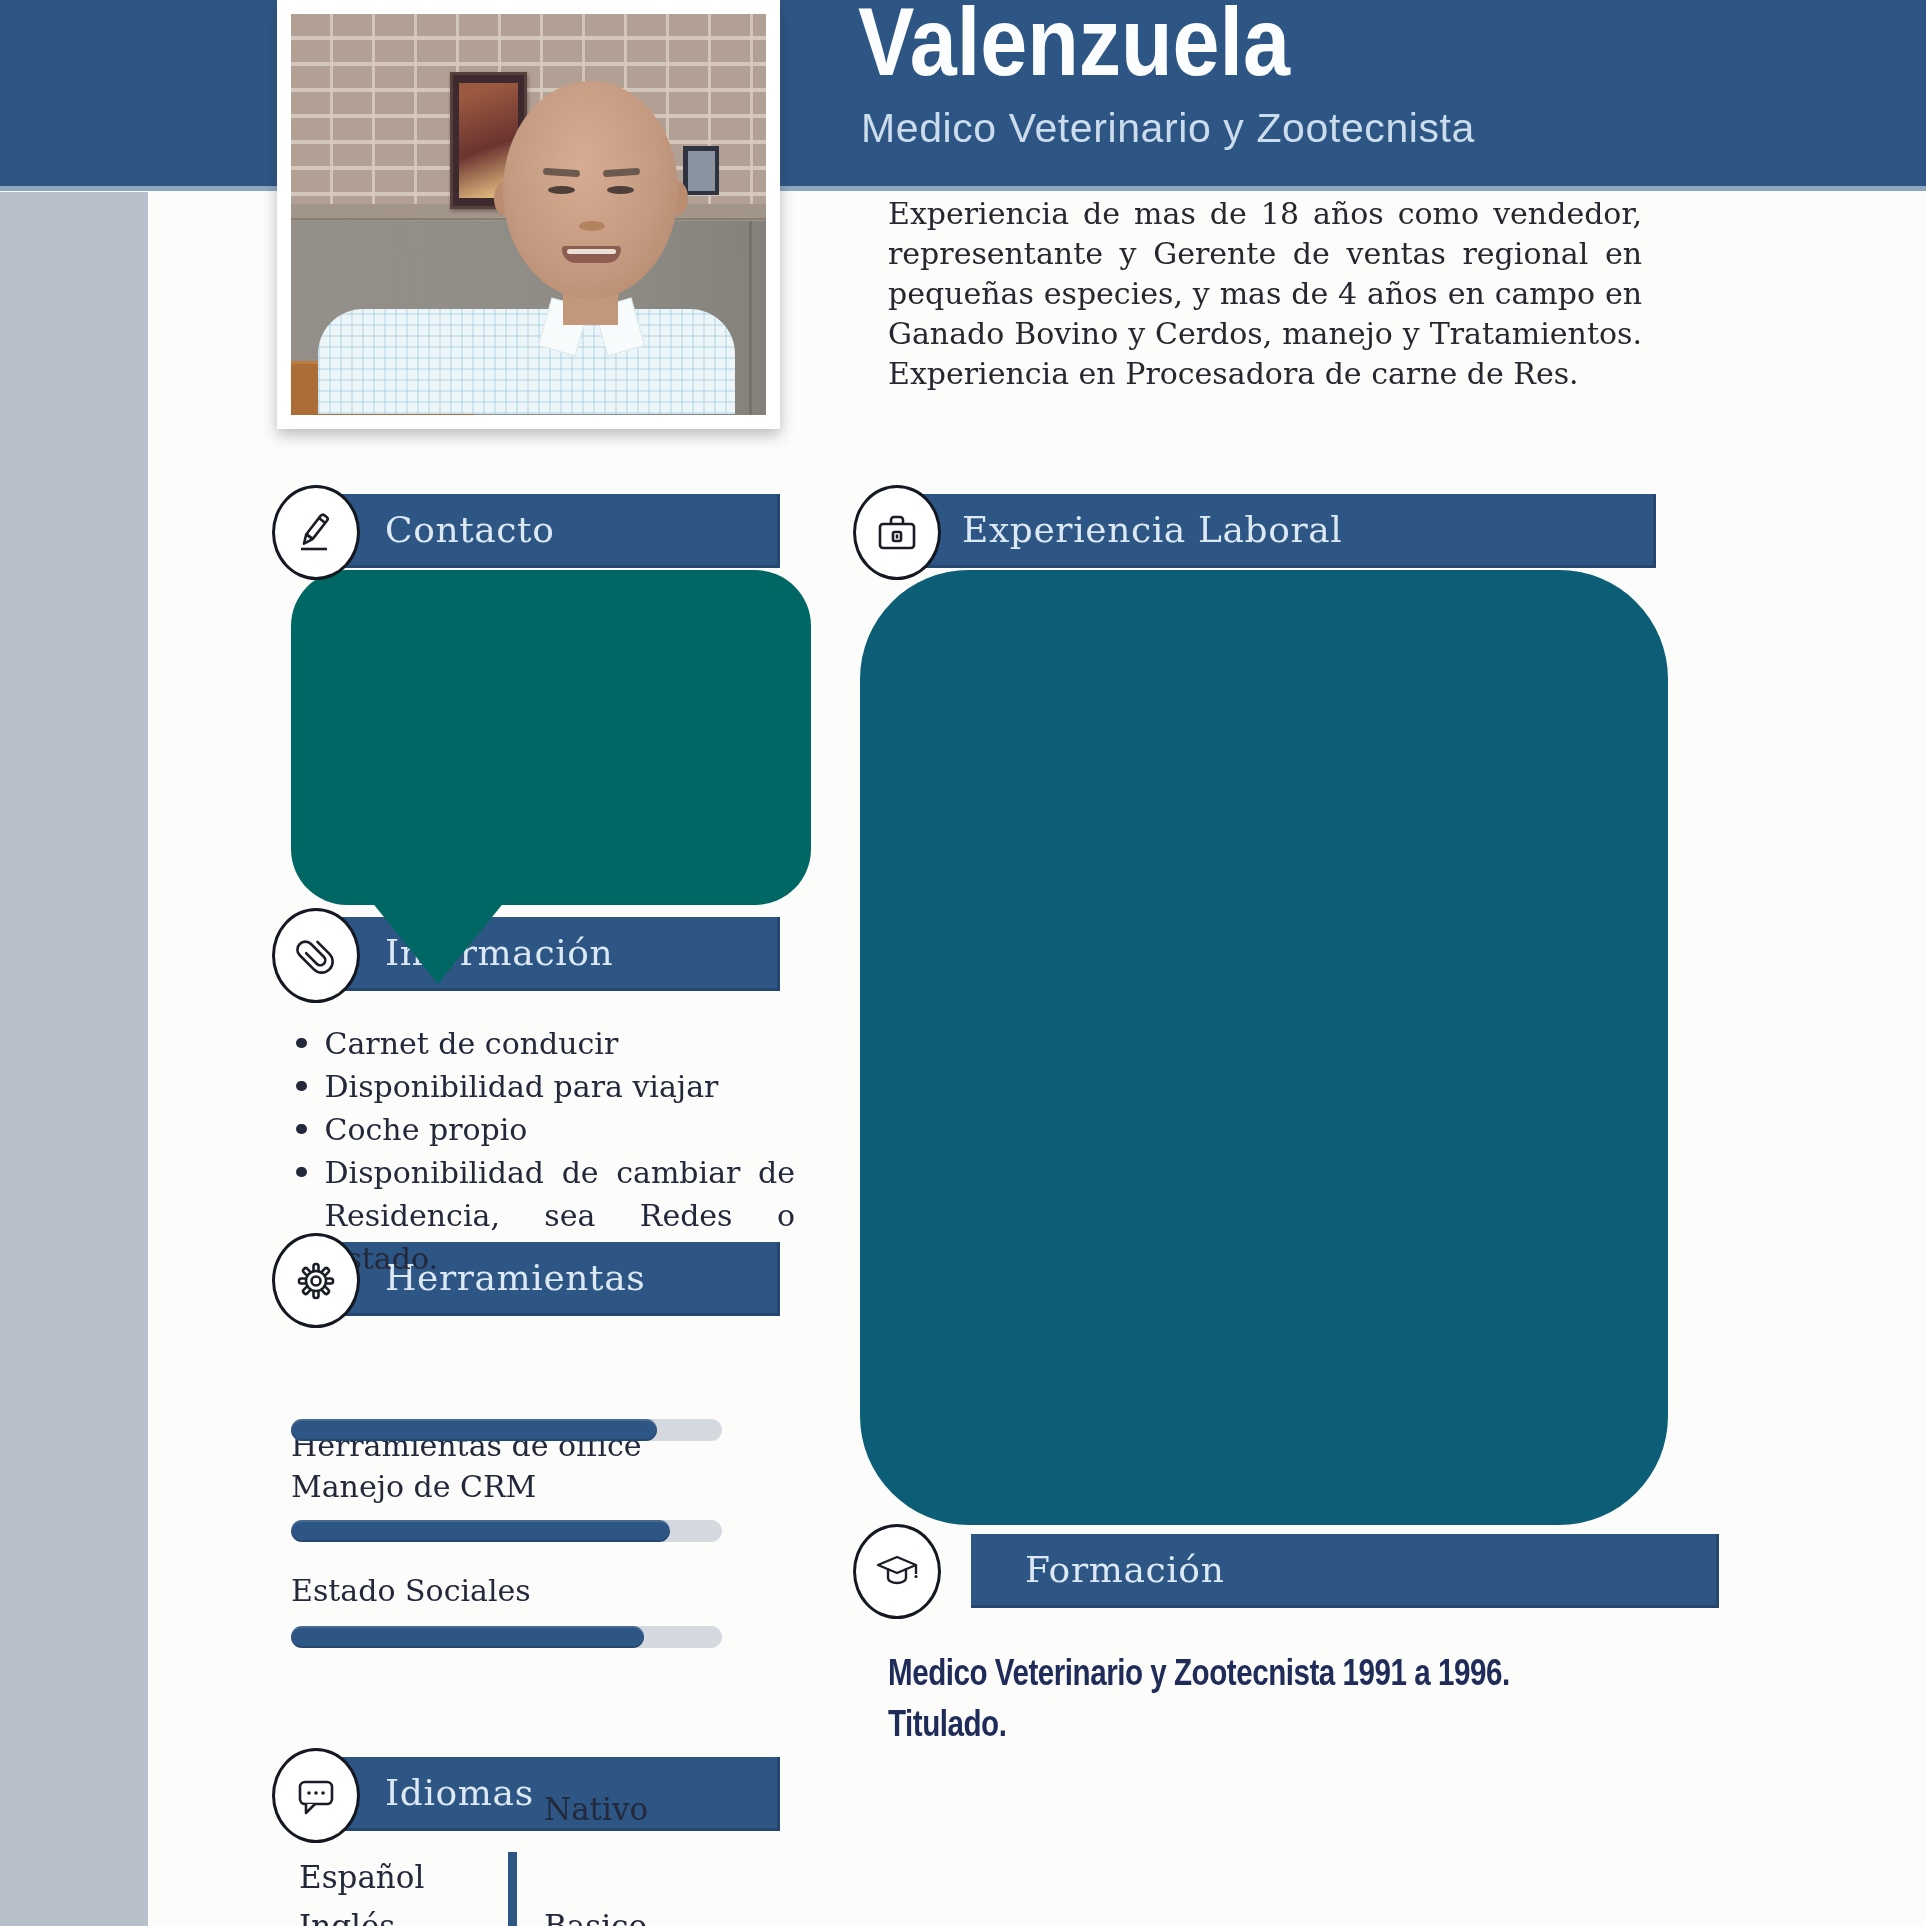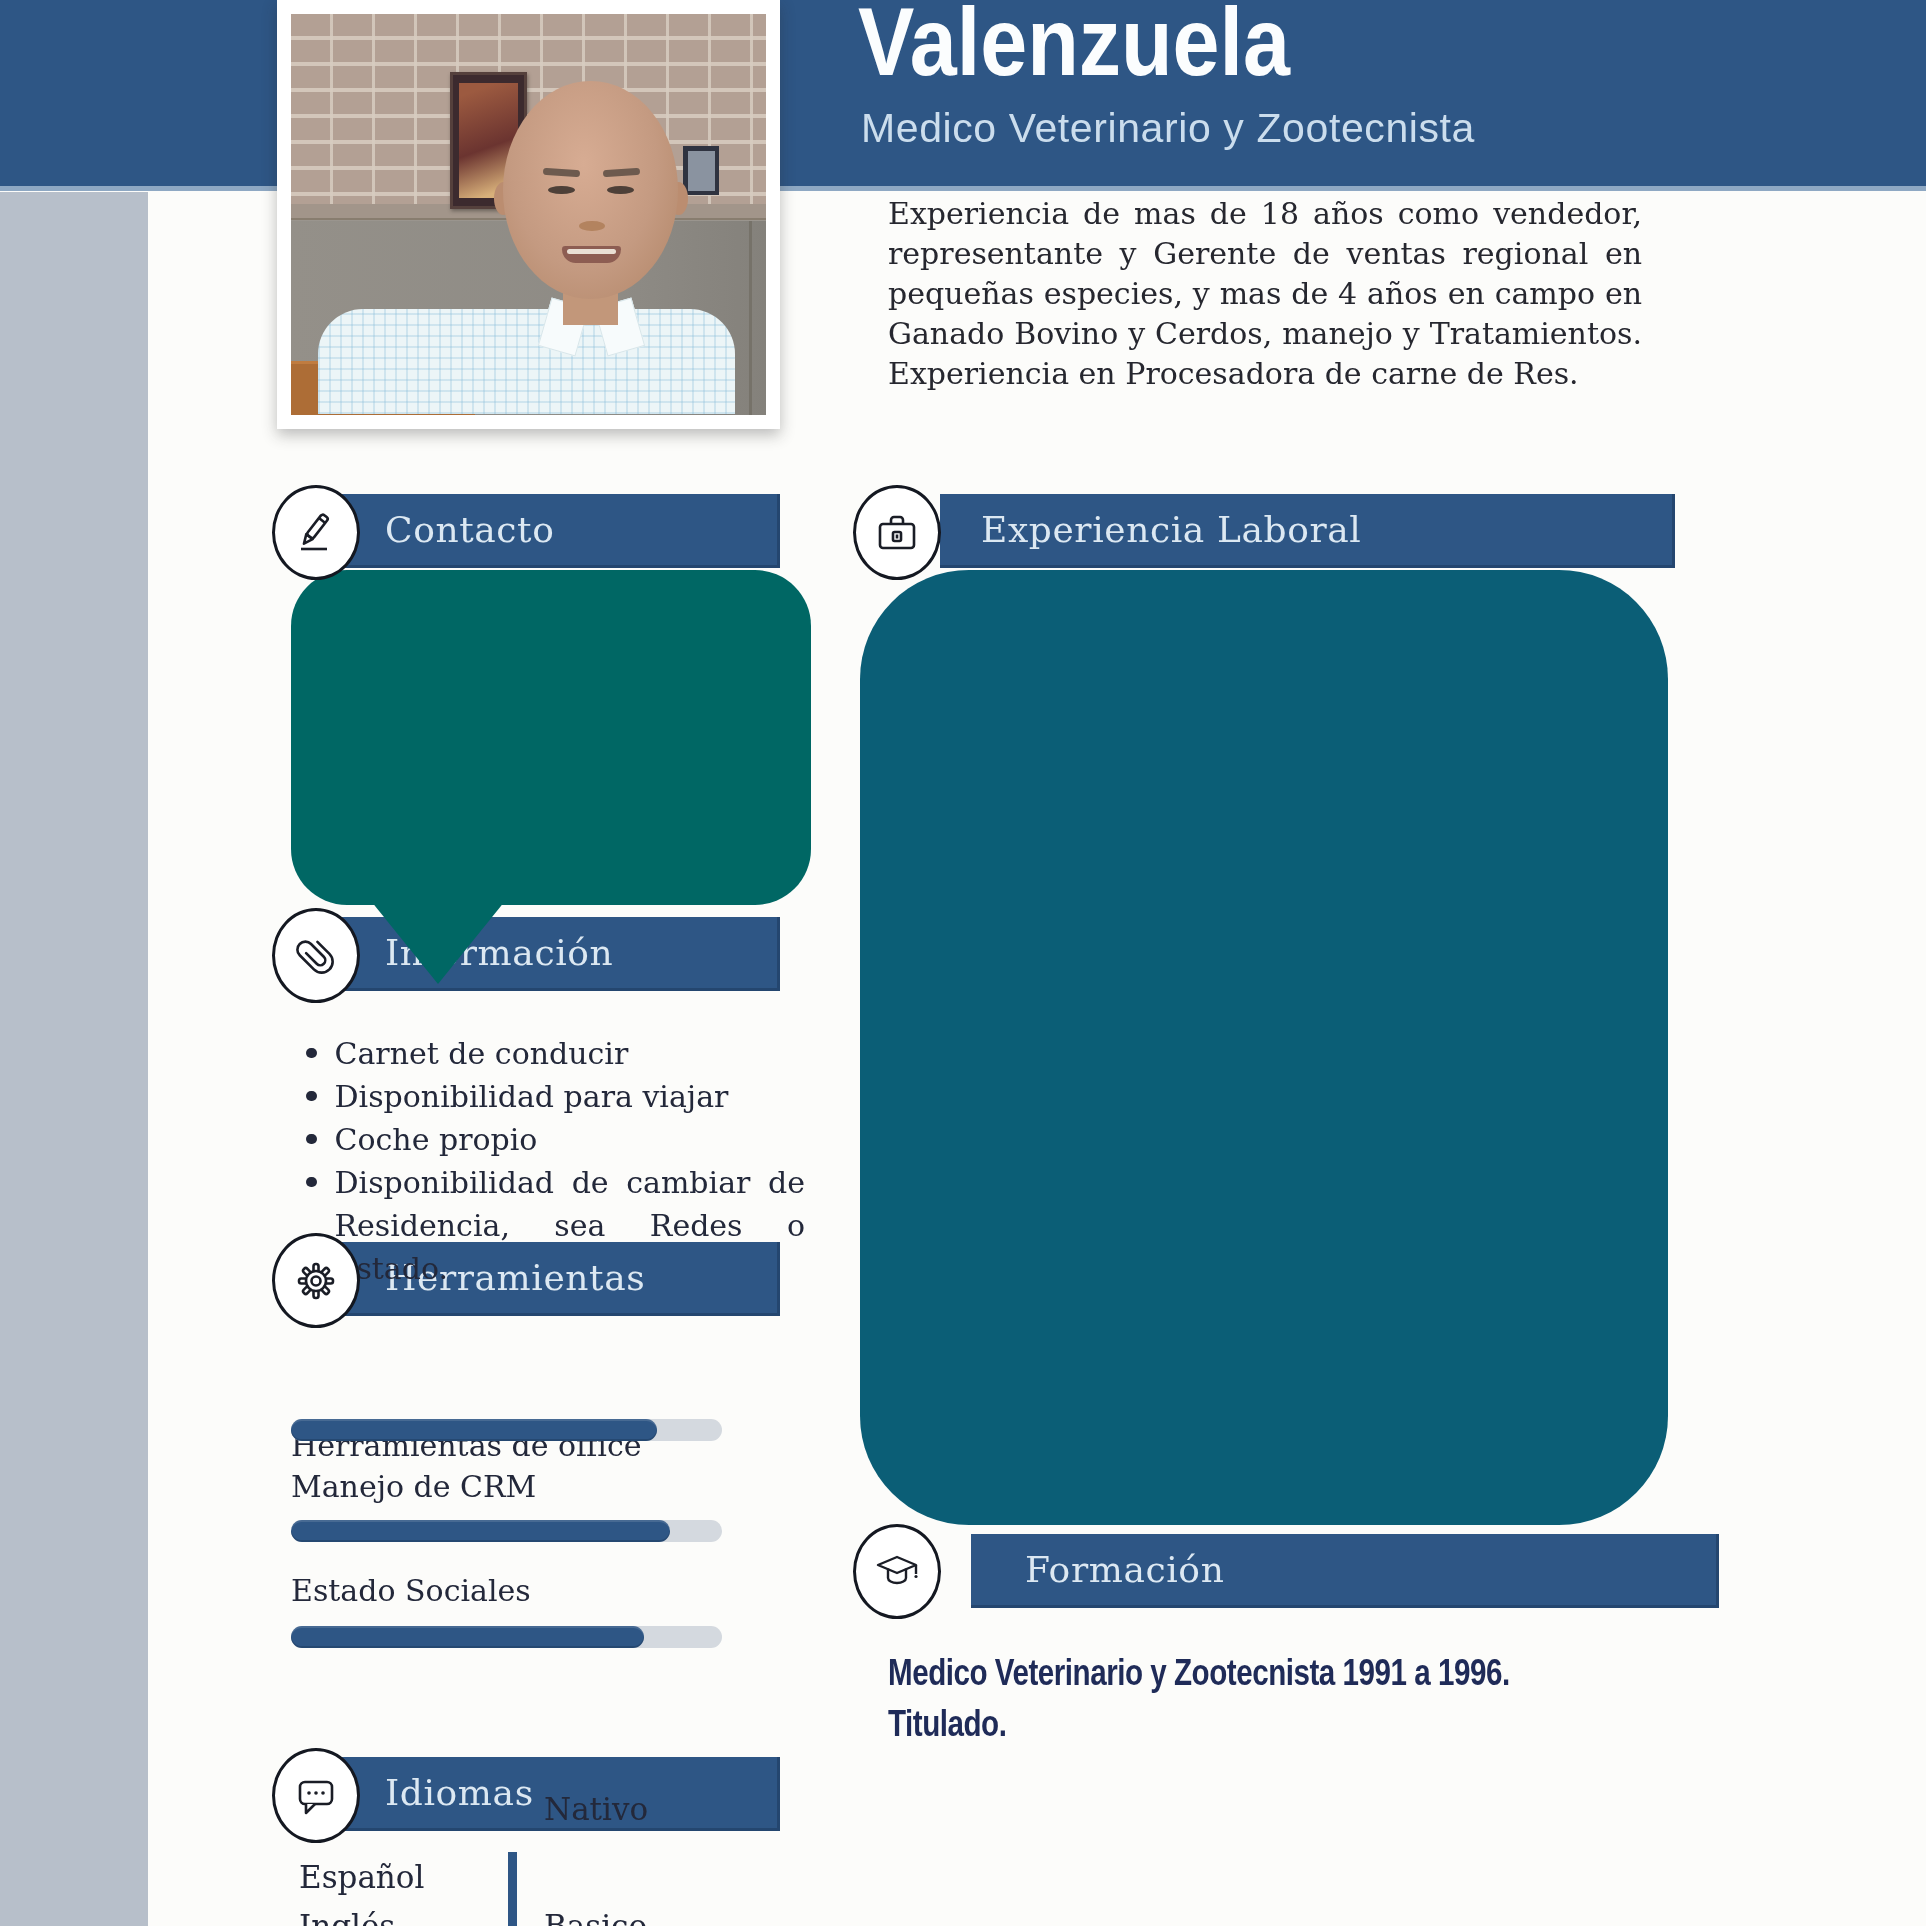--- a/index.html
+++ b/index.html
@@ -77,21 +77,21 @@
     background:var(--teal-right);z-index:4;}
   
   .secbar{position:absolute;height:71px;background:var(--bar);z-index:3;
     border-right:3.2px solid #24466f;border-bottom:3.9px solid #24466f;
     display:flex;align-items:center;}
   .secbar .label{font-size:36px;color:var(--bar-text);letter-spacing:0.6px;white-space:nowrap;}
   .icon-circle{position:absolute;width:82px;height:89px;border-radius:50%;background:#fff;
     border:3.2px solid var(--circle-border);z-index:6;display:flex;align-items:center;justify-content:center;}
   .icon-circle svg{display:block;}
   
-  .info-list{position:absolute;left:295px;top:1022px;width:500px;z-index:3;list-style:none;margin:10px;padding:0;}
+  .info-list{position:absolute;left:295px;top:1022px;width:500px;z-index:3;list-style:none;margin:0;padding:0;}
   .info-list li{position:relative;padding-left:29.5px;font-size:30px;line-height:43px;
     text-align:justify;color:var(--navy);}
   .info-list li::before{content:"";position:absolute;left:1.3px;top:16px;width:10.3px;height:10.3px;
     border-radius:50%;background:var(--navy);}
   
   .skill-label{position:absolute;left:291px;z-index:3;font-size:30px;color:var(--navy);white-space:nowrap;}
   .skill-track{position:absolute;left:291px;width:431px;height:22px;border-radius:11px;
     background:var(--track);z-index:3;}
   .skill-fill{height:22px;border-radius:11px;background:var(--fill);box-shadow:inset 0 1.9px 0 rgba(255,255,255,.12), inset 0 -1.9px 0 rgba(10,30,55,.25);}
   
@@ -156,21 +156,21 @@
   <div class="secbar" style="left:321px;top:1242px;width:456px">
     <span class="label" style="padding-left:64px">Herramientas</span>
   </div>
   <div class="secbar" style="left:321px;top:917px;width:456px">
     <span class="label" style="padding-left:64px">Información</span>
   </div>
   <div class="secbar" style="left:321px;top:1757px;width:456px">
     <span class="label" style="padding-left:64px">Idiomas</span>
   </div>
 
-  <div class="secbar" style="left:940px;top:494px;width:732px">
+  <div class="secbar" style="left:921px;top:494px;width:732px">
     <span class="label" style="padding-left:41px">Experiencia Laboral</span>
   </div>
   <div class="secbar" style="left:971px;top:1534px;width:745px">
     <span class="label" style="padding-left:54px">Formación</span>
   </div>
 
   <div class="icon-circle" style="left:272px;top:485px">
     <svg viewBox="0 0 48 48" width="48" height="48">
       <g fill="none" stroke="#1a1d26" stroke-width="2.6" stroke-linejoin="round">
         <line x1="9" y1="40" x2="35" y2="40"></line>

